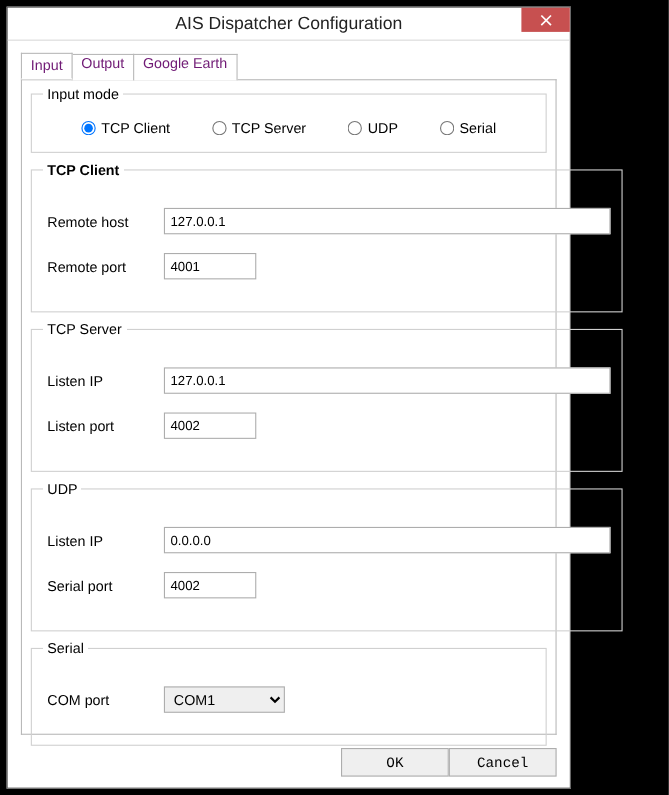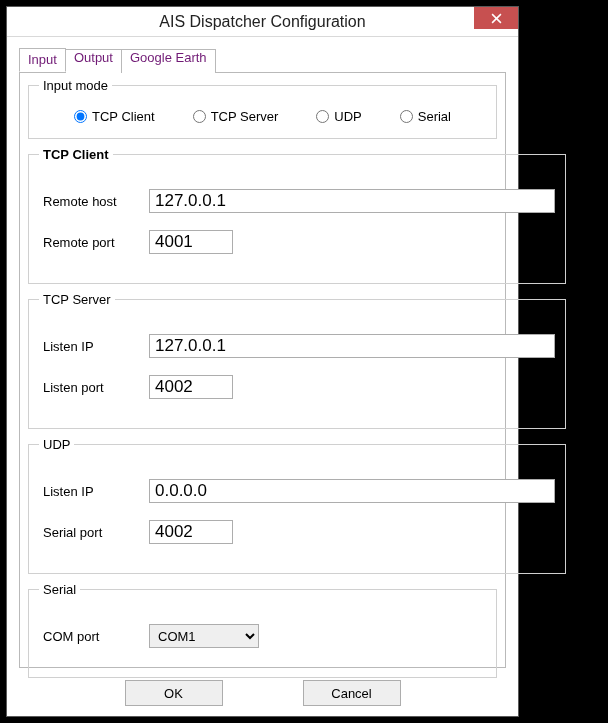--- a/index.html
+++ b/index.html
@@ -118,39 +118,39 @@
   .form-label {
     width: 110px;
     font-size: 13px;
     padding-left: 4px;
   }
   input[type=text] {
     height: 24px;
     border: 1px solid #adadad;
     padding: 2px 5px;
     font-family: inherit;
-    font-size: 17px;
+    font-size: 12px;
     outline: none;
   }
   .input-wide { width: 406px; }
   .input-narrow { width: 84px; }
   select {
     height: 24px;
     width: 110px;
     border: 1px solid #adadad;
     background: #efefef;
     font-family: inherit;
     font-size: 13px;
     padding-left: 4px;
   }
   .button-row {
     display: flex;
-    justify-content: center;
-    gap: 80px;
+    justify-content: flex-end;
     padding-top: 12px;
+    font-family: Liberation Mono, monospace;
   }
   .btn {
     width: 98px;
     height: 26px;
     border: 1px solid #adadad;
     background: #efefef;
     font-family: inherit;
     font-size: 13px;
     color: #000;
     cursor: pointer;

